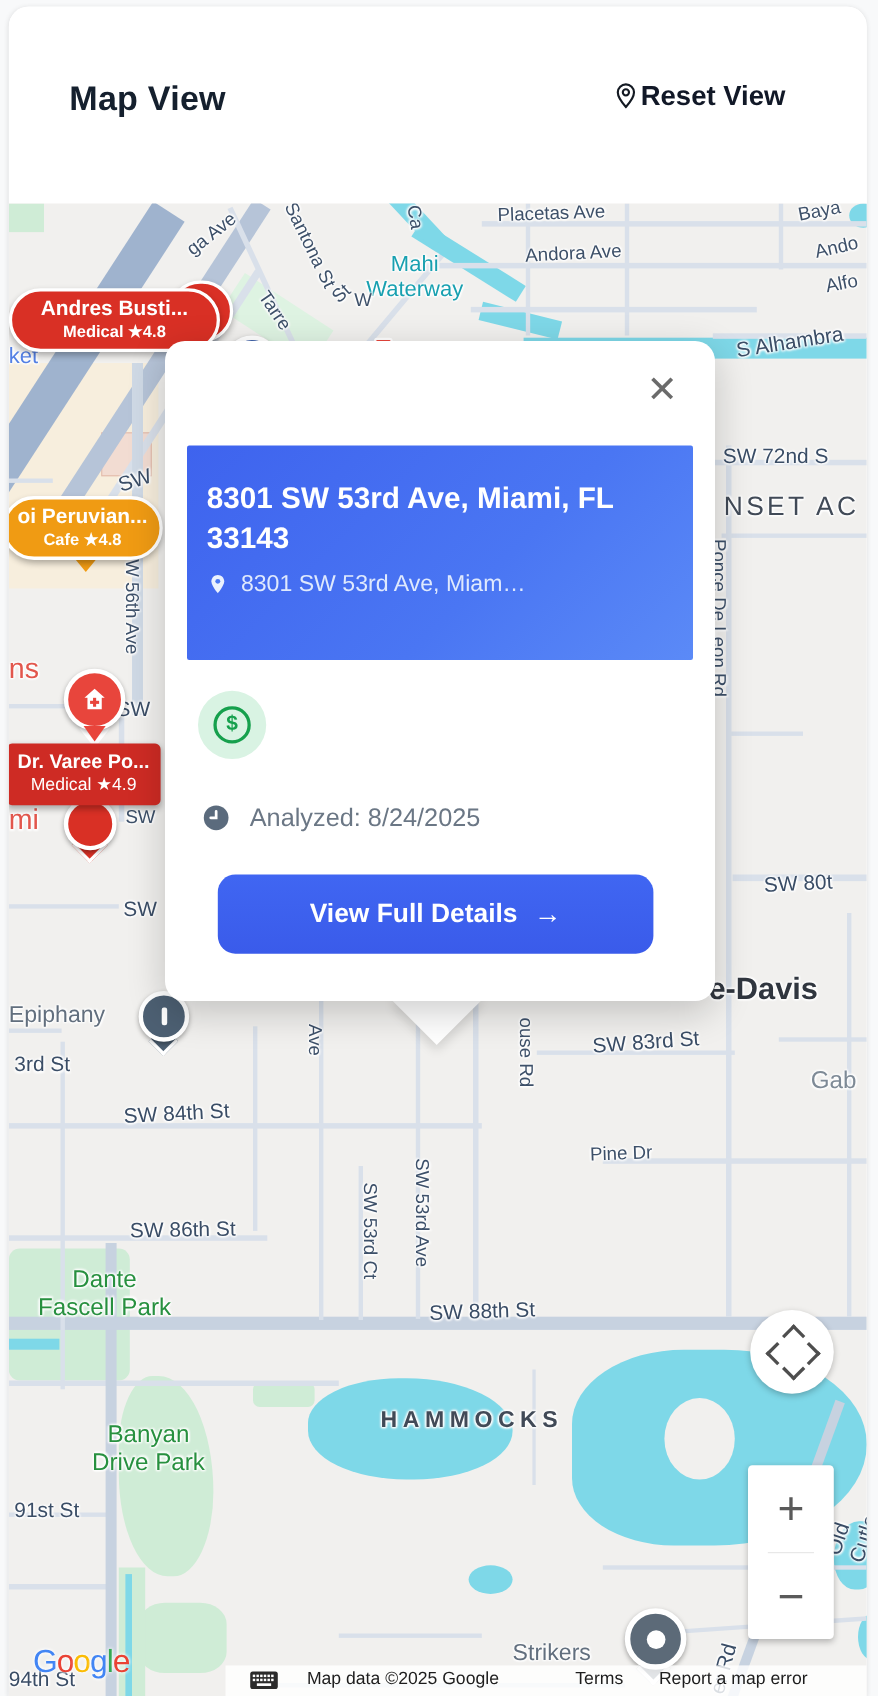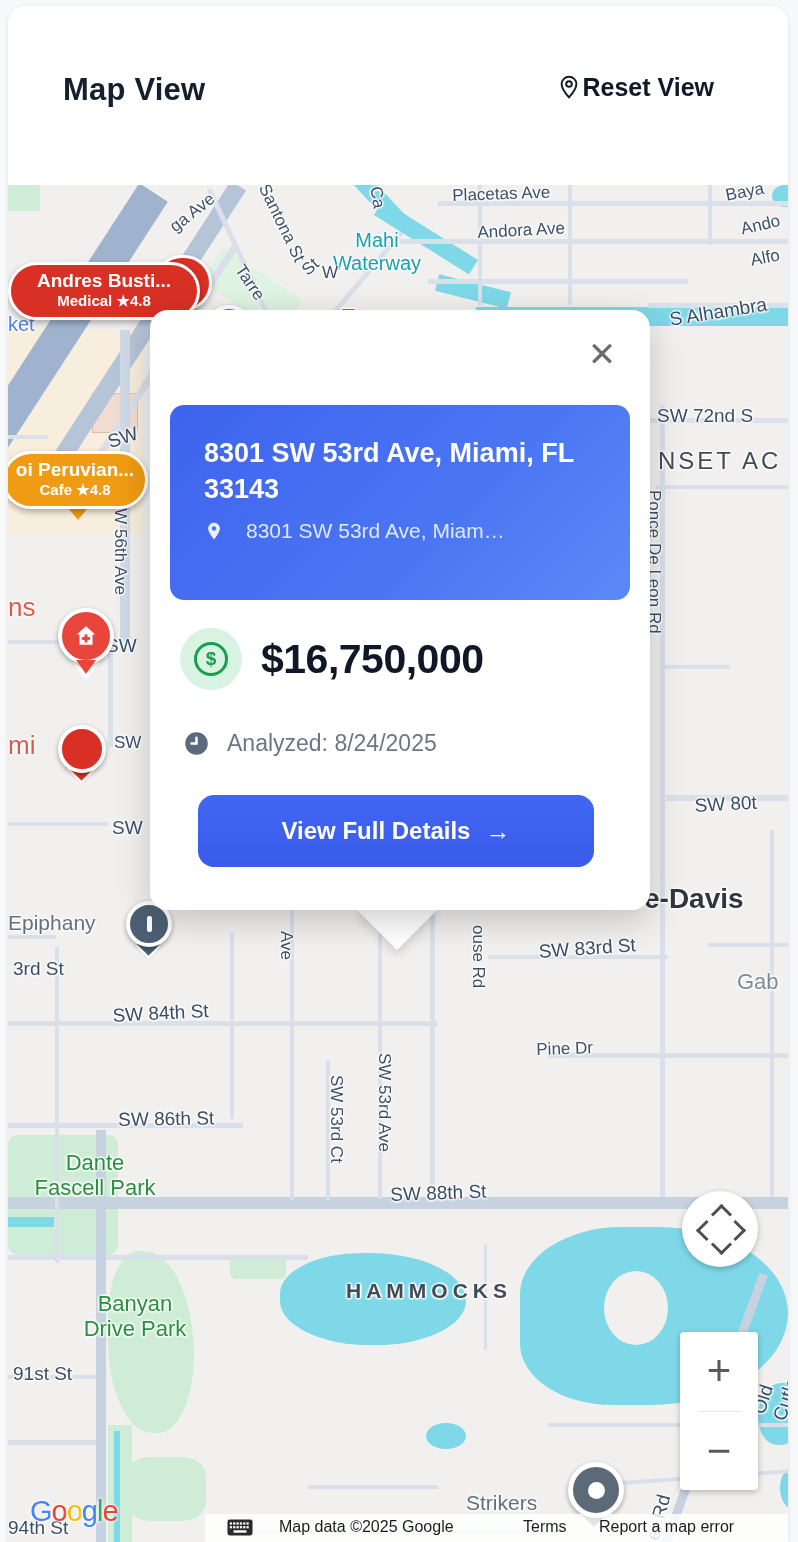--- a/index.html
+++ b/index.html
@@ -47,25 +47,25 @@
   .cpin{position:absolute;border-radius:50%;border:4px solid #fff;box-sizing:border-box;
         box-shadow:0 2px 5px rgba(0,0,0,.35);z-index:10;display:flex;align-items:center;justify-content:center;cursor:pointer;}
   .diam{position:absolute;transform:rotate(45deg);z-index:9;}
   
   .popup{position:absolute;left:142px;top:125px;width:500px;height:600px;background:#fff;border-radius:18px;
          box-shadow:0 10px 35px rgba(0,0,0,.20);z-index:40;}
   .popup-tail{position:absolute;left:360px;top:695px;width:58px;height:58px;background:#fff;transform:rotate(45deg);
          z-index:39;box-shadow:4px 4px 10px rgba(0,0,0,.12);}
   .close{position:absolute;right:28px;top:24px;width:40px;height:40px;border:none;background:none;
          font-size:34px;color:#6b6b6b;cursor:pointer;line-height:40px;text-align:center;padding:0;}
-  .bluehead{position:absolute;left:20px;top:95px;width:460px;height:195px;border-radius:14px;
+  .bluehead{position:absolute;left:20px;top:95px;width:460px;height:195px;border-radius:2px;
          background:linear-gradient(135deg,#3e63ee 0%,#4a76f3 60%,#5b8af7 100%);
-         padding:30px 34px;box-sizing:border-box;color:#fff;}
+         padding:30px 18px;box-sizing:border-box;color:#fff;}
   .bluehead .t{font-size:27px;font-weight:700;line-height:36px;}
-  .addr-row{display:flex;align-items:flex-end;gap:22px;margin-top:12px;}
+  .addr-row{display:flex;align-items:flex-end;gap:11px;margin-top:12px;}
   .addr-row span{font-size:21px;color:#dfe9fd;white-space:nowrap;overflow:hidden;}
   .price-row{position:absolute;left:30px;top:318px;display:flex;align-items:center;gap:19px;}
   .dollar-circle{width:62px;height:62px;border-radius:50%;background:#d9f3e3;display:flex;align-items:center;justify-content:center;}
   .dollar-ring{width:34px;height:34px;border-radius:50%;border:3.5px solid #16a04d;box-sizing:border-box;
          display:flex;align-items:center;justify-content:center;font-size:19px;font-weight:700;color:#16a04d;}
   .price{font-size:41px;font-weight:800;color:#101828;letter-spacing:-.5px;}
   .analyzed-row{position:absolute;left:33px;top:420px;display:flex;align-items:center;gap:17px;}
   .analyzed-row span{font-size:23px;color:#6b7785;}
   .cta{position:absolute;left:48px;top:485px;width:396px;height:72px;border:none;border-radius:16px;cursor:pointer;
        background:linear-gradient(180deg,#4066f2,#3a5bea);display:flex;align-items:center;justify-content:center;gap:15px;
@@ -246,20 +246,24 @@
       <div class="cpin" style="left:50px;top:423px;width:56px;height:56px;background:#e8453c;z-index:12;">
         <svg width="26" height="26" viewBox="0 0 24 24">
           <path d="M12 3 3.5 10.5H6V20h12v-9.5h2.5z" fill="#fff"></path>
           <rect x="10.7" y="10.5" width="2.6" height="7.5" fill="#e8453c"></rect>
           <rect x="8.2" y="13" width="7.6" height="2.6" fill="#e8453c"></rect>
         </svg>
       </div>
       <div class="tail" style="left:64px;top:477px;border-left:14px solid transparent;border-right:14px solid transparent;border-top:18px solid #fff;z-index:11;"></div>
       <div class="tail" style="left:68px;top:475px;border-left:10px solid transparent;border-right:10px solid transparent;border-top:14px solid #e8453c;z-index:12;"></div>
 
+      <div class="rect" style="left:-2px;top:491px;width:140px;height:56px;">
+        <div class="nm" style="font-size:18px;font-weight:700;">Dr. Varee Po...</div>
+        <div class="mt">Medical ★4.9</div>
+      </div>
       <div class="cpin" style="left:50px;top:540px;width:48px;height:48px;background:#d93025;z-index:10;"></div>
       <div class="diam" style="left:62px;top:572px;width:20px;height:20px;background:#d93025;border-right:3px solid #fff;border-bottom:3px solid #fff;"></div>
 
       <div class="cpin" style="left:118px;top:716px;width:46px;height:46px;background:#4d6073;z-index:12;">
         <div style="width:5px;height:16px;background:#fff;border-radius:2px;"></div>
       </div>
       <div class="diam" style="left:131px;top:752px;width:16px;height:16px;background:#4d6073;border-right:3px solid #fff;border-bottom:3px solid #fff;z-index:11;"></div>
 
       <div class="cpin" style="left:560px;top:1277px;width:56px;height:56px;background:#5c6a78;border-width:5px;z-index:12;">
         <div style="width:17px;height:17px;background:#fff;border-radius:50%;"></div>
@@ -276,21 +280,20 @@
               <path d="M12 2c-3.9 0-7 3.1-7 7 0 5.2 7 13 7 13s7-7.8 7-13c0-3.9-3.1-7-7-7z" fill="#eaf1fd"></path>
               <circle cx="12" cy="9" r="2.7" fill="#4a78f2"></circle>
             </svg>
             <span>8301 SW 53rd Ave, Miam…</span>
           </div>
         </div>
         <div class="price-row">
           <div class="dollar-circle">
             <div class="dollar-ring">$</div>
           </div>
-          <div class="price">$16,750,000</div>
         </div>
         <div class="analyzed-row">
           <svg width="27" height="27" viewBox="0 0 24 24">
             <circle cx="12" cy="12" r="10" fill="#5b6b7d"></circle>
             <path d="M12 6.8V12H7.6" stroke="#fff" stroke-width="2.2" fill="none" stroke-linecap="round"></path>
           </svg>
           <span>Analyzed: 8/24/2025</span>
         </div>
         <button class="cta">
           <span>View Full Details</span>

